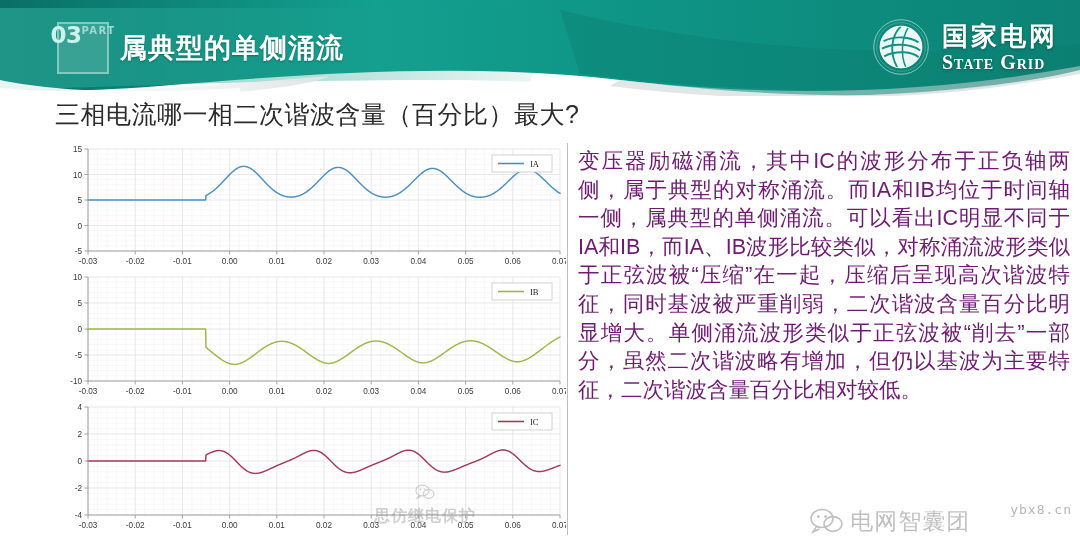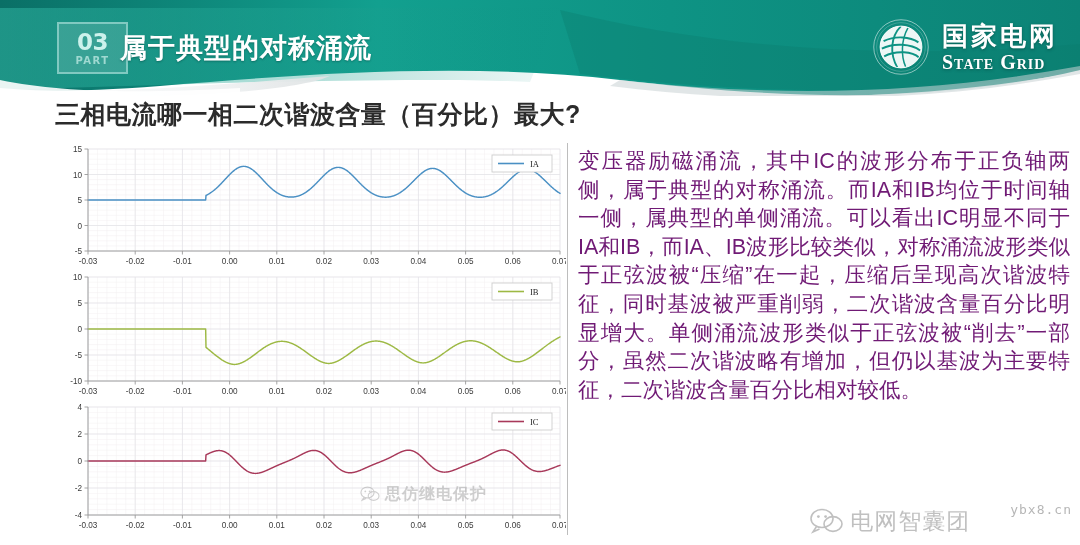--- a/index.html
+++ b/index.html
@@ -13,25 +13,25 @@
 
   
   .header {
     position: absolute; left: 0; top: 0; width: 1080px; height: 96px;
     overflow: hidden;
   }
   .hdr-svg { position: absolute; left: 0; top: 0; }
 
   .part-badge {
     position: absolute; left: 57px; top: 22px;
-    width: 71px; height: 52px;
+    width: 52px; height: 52px;
     background: rgba(255,255,255,0.13);
     border: 2px solid rgba(190,235,230,0.55);
-    display: flex; flex-direction: column;
-    align-items: center; justify-content: center;
+    display: flex; flex-direction: row;
+    align-items: flex-start; justify-content: center;
     line-height: 1;
   }
   .part-num {
     font-family: "DejaVu Sans", sans-serif;
     font-size: 23px; font-weight: bold; color: #cdf2ec;
     letter-spacing: -0.5px;
   }
   .part-word {
     font-family: "DejaVu Sans", sans-serif;
     font-size: 10px; font-weight: bold; color: #9fd9d1;
@@ -61,21 +61,21 @@
     font-family: Liberation Serif, serif;
     font-size: 20px; font-weight: bold; color: #ffffff;
     letter-spacing: 1px; margin-top: 3px;
     font-variant: small-caps;
     text-shadow: 0 1px 3px rgba(0,50,46,0.5);
   }
 
   
   .question {
     position: absolute; left: 55px; top: 98px;
-    font-size: 25px; color: #2b2b2b; font-weight: bold;
+    font-size: 25px; color: #2b2b2b; font-weight: normal;
     letter-spacing: 0.5px; white-space: nowrap;
   }
 
   
   .charts { position: absolute; left: 46px; top: 143px; width: 520px; height: 392px; }
   .chart-block { position: relative; width: 520px; }
   .chart-svg { display: block; }
 
   
   .divider {
@@ -90,23 +90,23 @@
     letter-spacing: 0.5px; margin-bottom: 2px;
   }
   .analysis-body {
     font-size: 21.5px; color: #701a75; line-height: 1.33;
     text-align: justify; text-justify: inter-character;
     letter-spacing: 0px;
   }
 
   
   .wm-chart {
-    position: absolute; left: 360px; top: 484px;
+    position: absolute; left: 374px; top: 484px;
     display: flex; align-items: center; gap: 5px;
-    opacity: 0.42; pointer-events: none;
+    opacity: 0.42; pointer-events: none; flex-direction: column;
   }
   .wm-chart-text {
     font-size: 16px; color: #8f8f8f; font-weight: bold; letter-spacing: 1px;
   }
   .wm-corner {
     position: absolute; right: 8px; bottom: 8px;
     display: flex; flex-direction: row; align-items: flex-start;
     opacity: 0.55; pointer-events: none;
   }
   .wm-corner-row { display: flex; align-items: center; gap: 6px; }
@@ -156,21 +156,21 @@
 
       <path d="M600,84 C 760,104 920,100 1080,72 L1080,96 L600,96 Z" fill="#ffffff" opacity="0.9"></path>
       <path d="M620,80 C 780,98 930,94 1080,66 L1080,74 C 930,102 770,106 610,86 Z" fill="#c9d2d3" opacity="0.55"></path>
     </svg>
 
     <div class="part-badge">
       <span class="part-num">03</span>
       <span class="part-word">PART</span>
     </div>
 
-    <div class="hdr-title">属于典型的对称涌流</div>
+    <div class="hdr-title">属典型的单侧涌流</div>
 
     <div class="sg-logo">
       <svg class="sg-mark" viewBox="0 0 100 100">
         <circle cx="50" cy="50" r="47" fill="none" stroke="#ffffff" stroke-width="1.2" opacity="0.75"></circle>
         <circle cx="50" cy="50" r="42" fill="none" stroke="#ffffff" stroke-width="0.8" opacity="0.45"></circle>
         <g>
           <path d="M50 14 A36 36 0 1 1 49.9 14 Z" fill="#ffffff" opacity="0.93"></path>
           <path d="M20 40 C 40 30 66 32 80 42" fill="none" stroke="#0E9384" stroke-width="3.4"></path>
           <path d="M17 53 C 38 42 68 45 83 56" fill="none" stroke="#0E9384" stroke-width="3.4"></path>
           <path d="M21 66 C 42 55 70 58 81 68" fill="none" stroke="#0E9384" stroke-width="3.4"></path>

